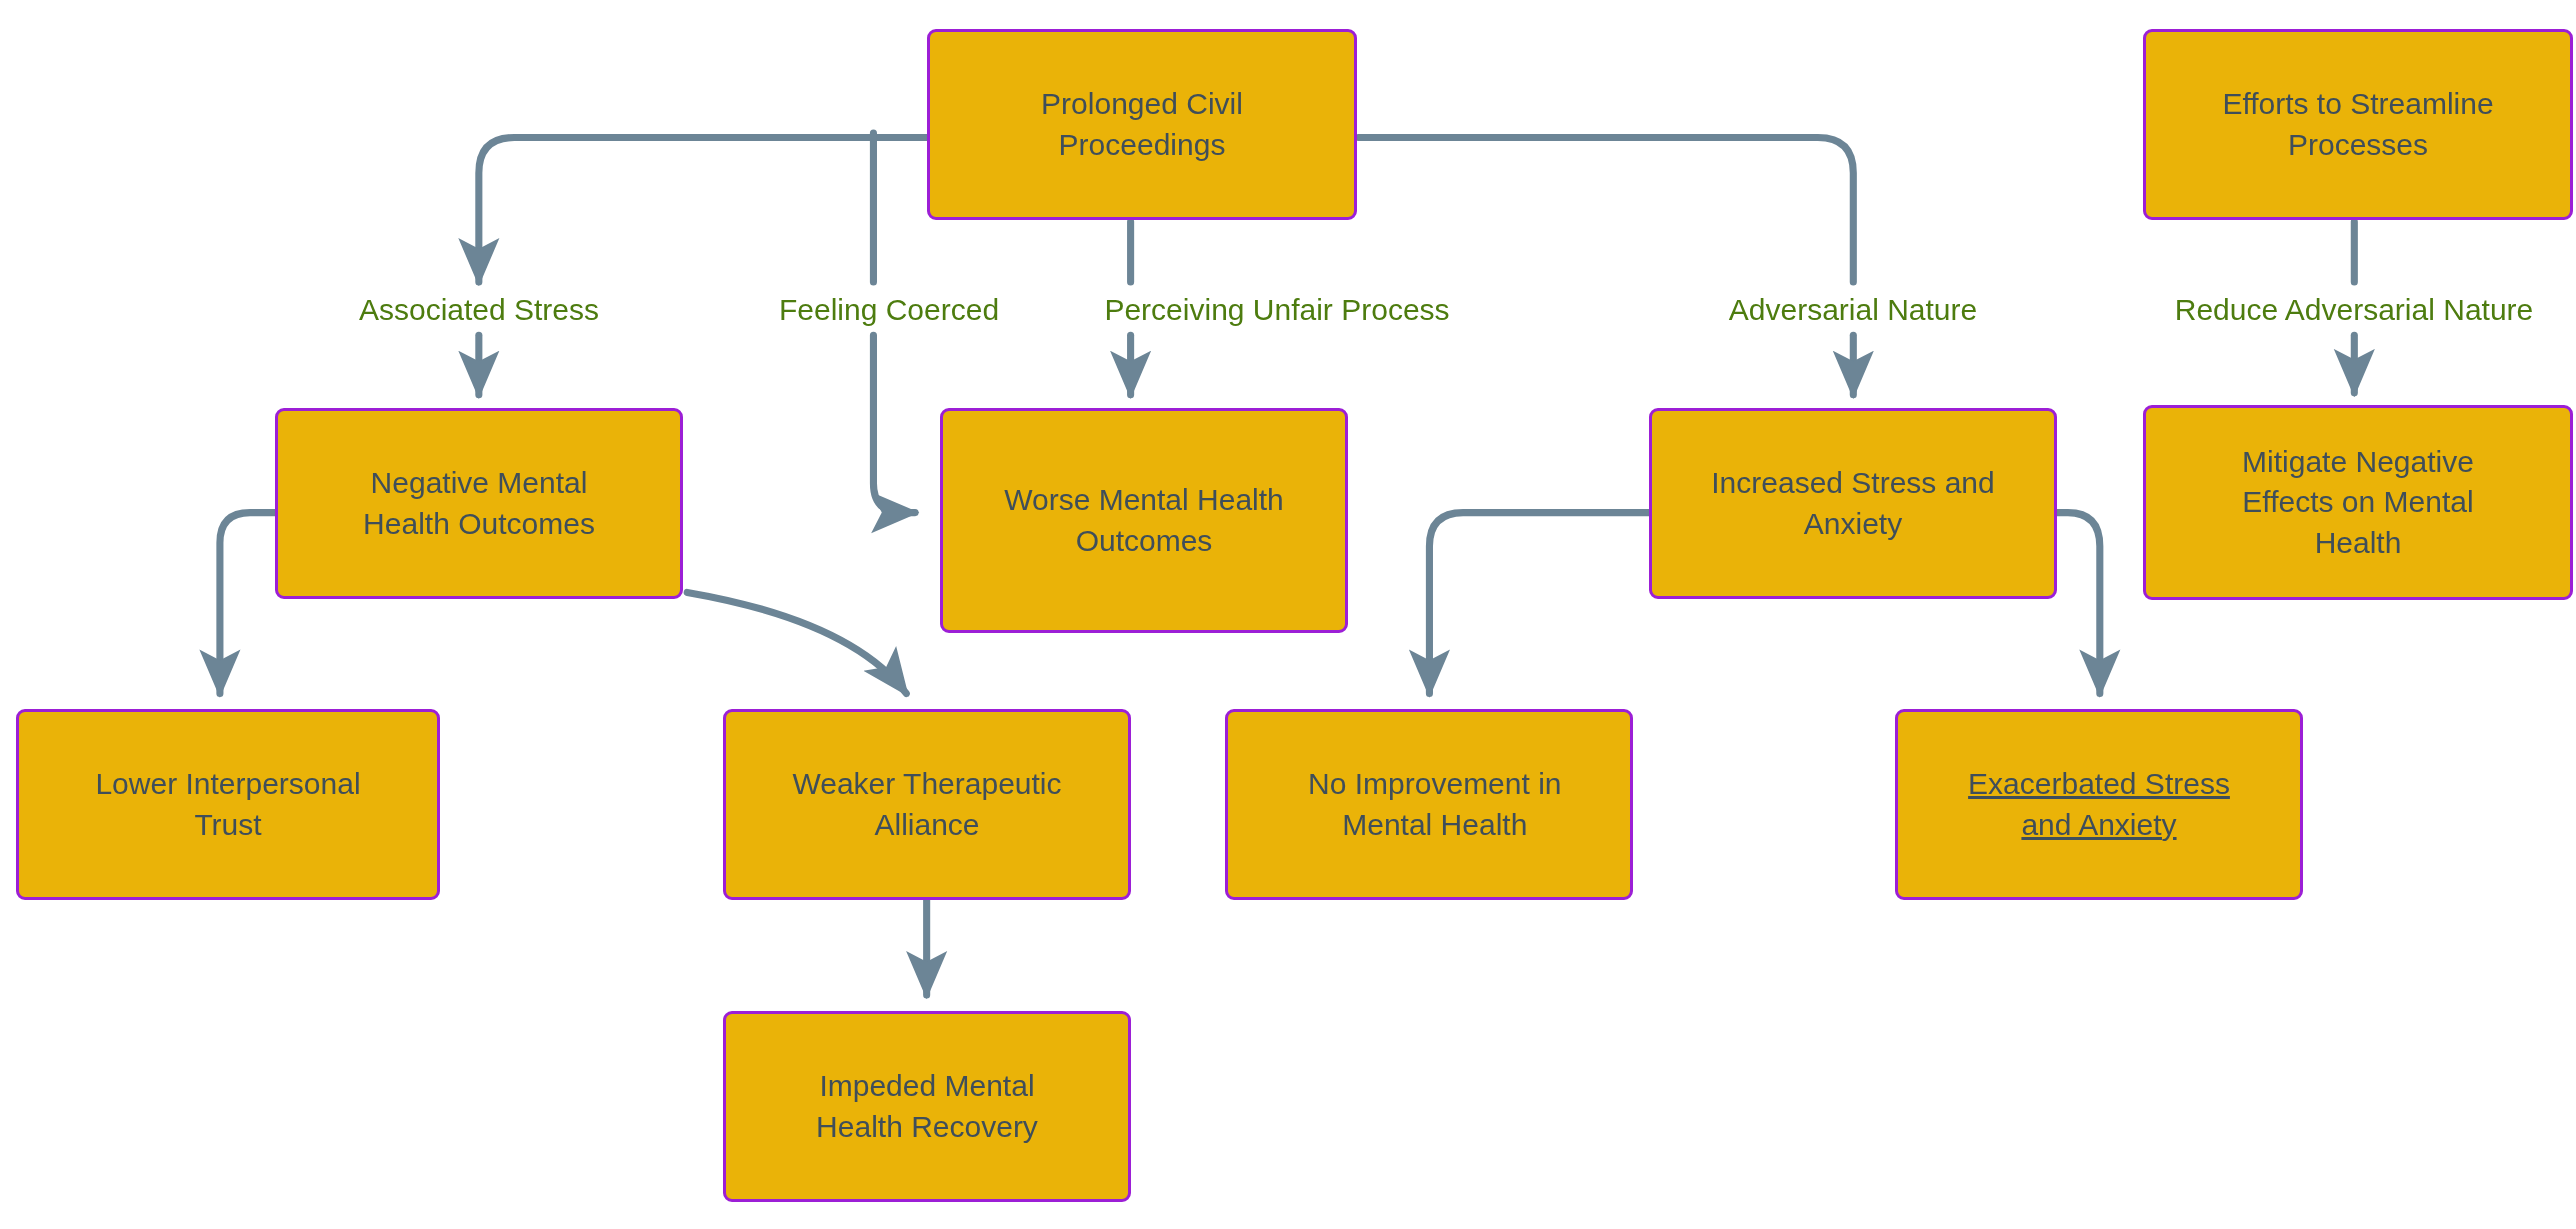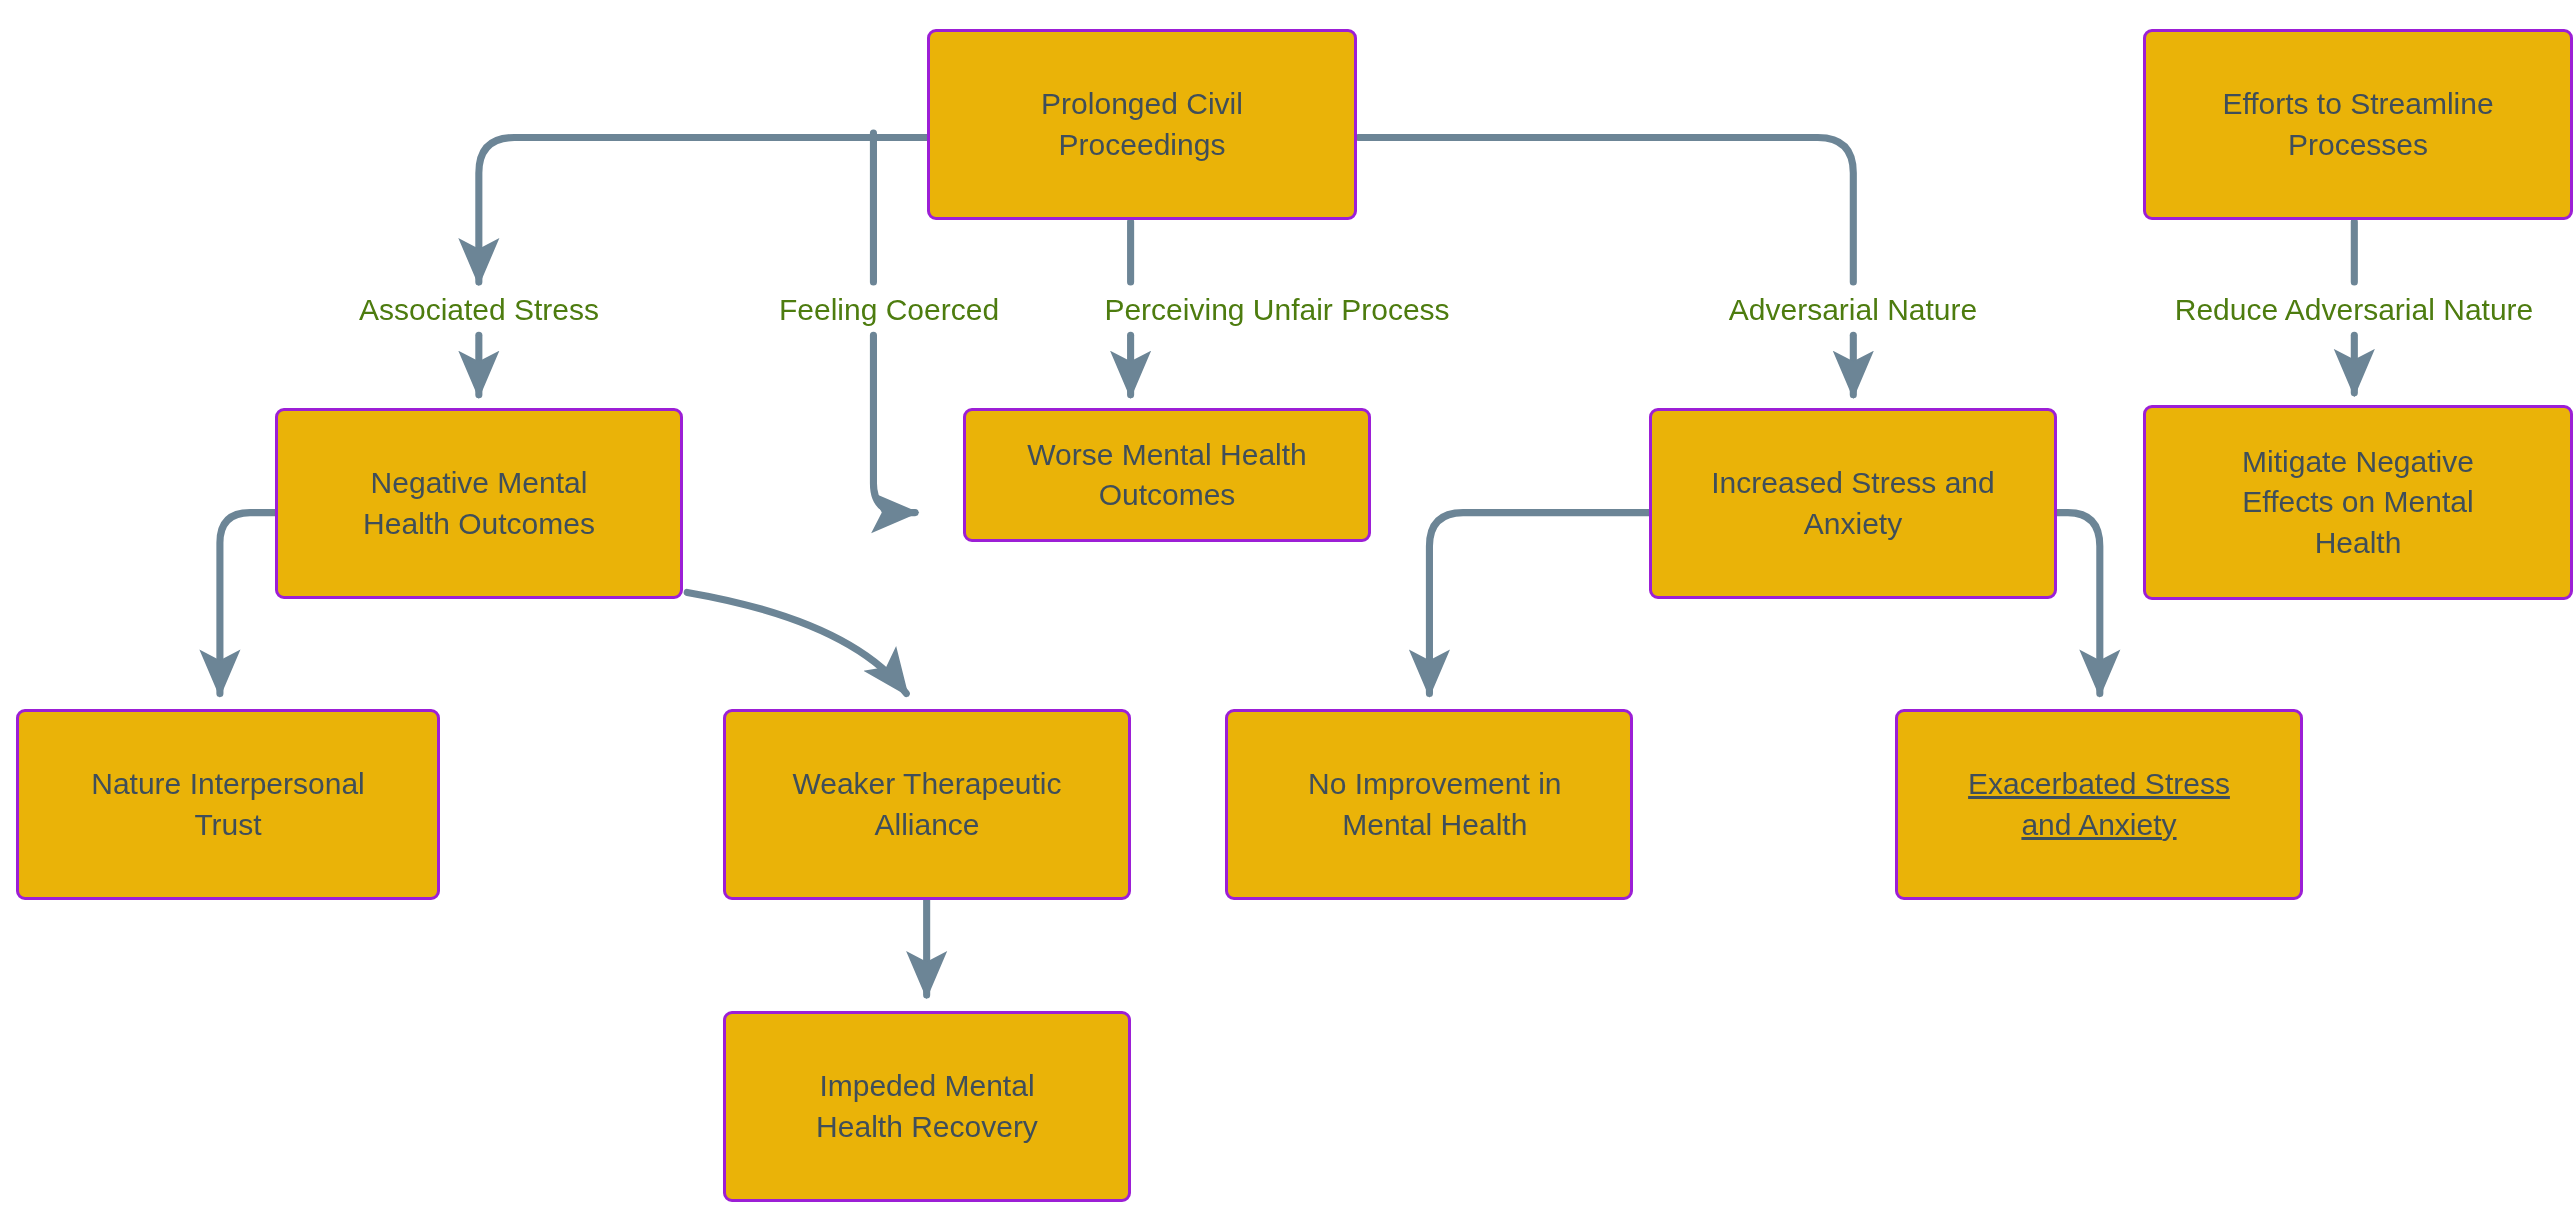--- a/index.html
+++ b/index.html
@@ -93,31 +93,31 @@
 
   <div class="node" style="left:927px; top:29px; width:430px; height:191px;">Prolonged Civil
 Proceedings</div>
 
   <div class="node" style="left:2143px; top:29px; width:430px; height:191px;">Efforts to Streamline
 Processes</div>
 
   <div class="node" style="left:275px; top:408px; width:408px; height:191px;">Negative Mental
 Health Outcomes</div>
 
-  <div class="node" style="left:963px; top:408px; width:408px; height:134px;">Worse Mental Health
+  <div class="node" style="left:940px; top:408px; width:408px; height:225px;">Worse Mental Health
 Outcomes</div>
 
   <div class="node" style="left:1649px; top:408px; width:408px; height:191px;">Increased Stress and
 Anxiety</div>
 
   <div class="node" style="left:2143px; top:405px; width:430px; height:195px;">Mitigate Negative
 Effects on Mental
 Health</div>
 
-  <div class="node" style="left:16px; top:709px; width:424px; height:191px;">Nature Interpersonal
+  <div class="node" style="left:16px; top:709px; width:424px; height:191px;">Lower Interpersonal
 Trust</div>
 
   <div class="node" style="left:723px; top:709px; width:408px; height:191px;">Weaker Therapeutic
 Alliance</div>
 
   <div class="node" style="left:1225px; top:709px; width:408px; height:191px;padding-left:24px;">No Improvement in
 Mental Health</div>
 
   <div class="node" style="left:1895px; top:709px; width:408px; height:191px;text-decoration:underline;">Exacerbated Stress
 and Anxiety</div>

